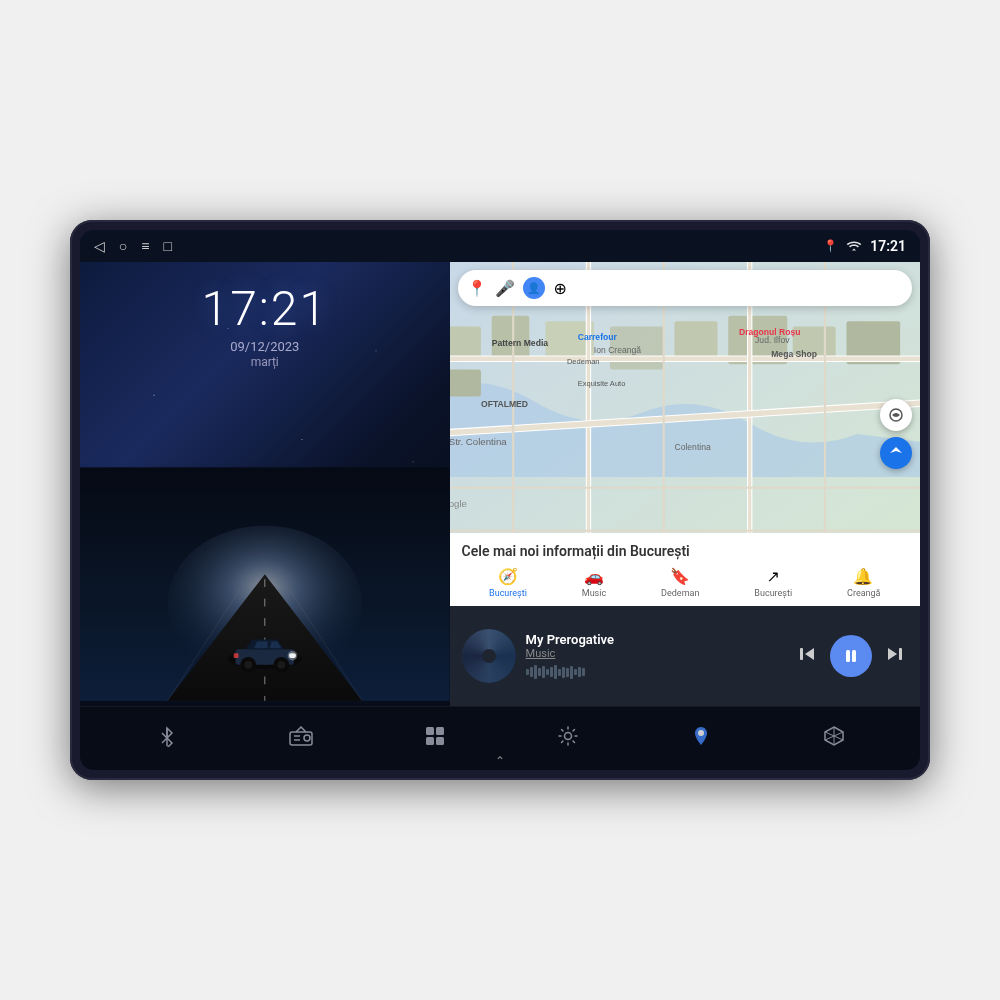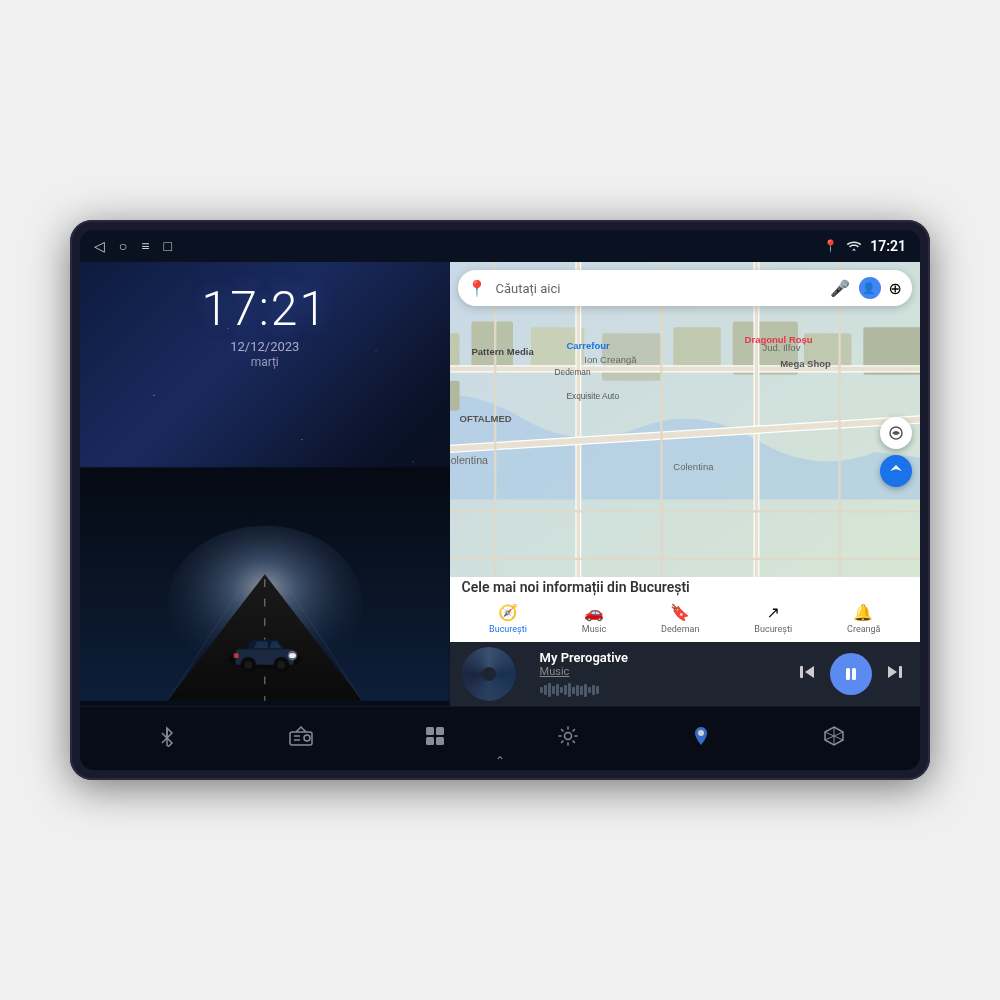--- a/index.html
+++ b/index.html
@@ -207,21 +207,21 @@
       color: #4285f4;
       font-size: 16px;
     }
 
     .map-info-card {
       position: absolute;
       bottom: 0;
       left: 0;
       right: 0;
       background: #fff;
-      padding: 2px 12px 8px;
+      padding: 10px 12px 8px;
       z-index: 5;
     }
 
     .map-info-title {
       font-size: 14px;
       font-weight: 600;
       color: #333;
       margin-bottom: 8px;
     }
 
@@ -247,26 +247,26 @@
       color: #666;
     }
 
     .map-nav-tab.active .map-nav-tab-icon,
     .map-nav-tab.active .map-nav-tab-label {
       color: #1a73e8;
     }
 
     
     .music-player {
-      height: 64px;
+      height: 100px;
       background: #1e2530;
       display: flex;
       align-items: center;
       padding: 0 12px;
-      gap: 24px;
+      gap: 10px;
     }
 
     .music-album-art {
       width: 54px;
       height: 54px;
       border-radius: 50%;
       background: radial-gradient(circle at 35% 35%, #4a6080 0%, #1a2a40 50%, #0d1520 100%);
       display: flex;
       align-items: center;
       justify-content: center;
@@ -431,21 +431,21 @@
         </span>
         <span class="time-display">17:21</span>
       </div>
     </div>
 
     <div class="main-content">
 
       <div class="left-panel">
         <div class="stars-bg"></div>
         <div class="lock-time">17:21</div>
-        <div class="lock-date">12/12/2023</div>
+        <div class="lock-date">09/12/2023</div>
         <div class="lock-weekday">marți</div>
 
         <div class="car-image">
           <svg class="road-svg" viewBox="0 0 380 240" xmlns="http://www.w3.org/2000/svg">
 
             <defs>
               <linearGradient id="skyGrad" x1="0" y1="0" x2="0" y2="1">
                 <stop offset="0%" stop-color="#050a14"></stop>
                 <stop offset="60%" stop-color="#0a1628"></stop>
                 <stop offset="100%" stop-color="#0d1e3a"></stop>
@@ -546,21 +546,20 @@
             <text x="130" y="95" font-size="7" fill="#555" font-family="Arial">Dedeman</text>
             <text x="140" y="115" font-size="7" fill="#555" font-family="Arial">Exquisite Auto</text>
             <text x="50" y="135" font-size="8" fill="#555" font-family="Arial" font-weight="bold">OFTALMED</text>
             <text x="320" y="88" font-size="8" fill="#555" font-family="Arial" font-weight="bold">Mega Shop</text>
 
             <text x="8" y="228" font-size="9" fill="#888" font-family="Arial">Google</text>
           </svg>
 
           <div class="map-search-bar">
             <span class="google-pin">📍</span>
-            <span class="map-search-text">Căutați aici</span>
             <div class="map-search-icons">
               <span>🎤</span>
               <span style="background:#4285f4;color:#fff;border-radius:50%;width:22px;height:22px;display:flex;align-items:center;justify-content:center;font-size:11px;">👤</span>
               <span>⊕</span>
             </div>
           </div>
 
           <div class="map-overlay-btn">
             <div class="map-round-btn">
               <svg width="16" height="16" viewBox="0 0 16 16" fill="none">

